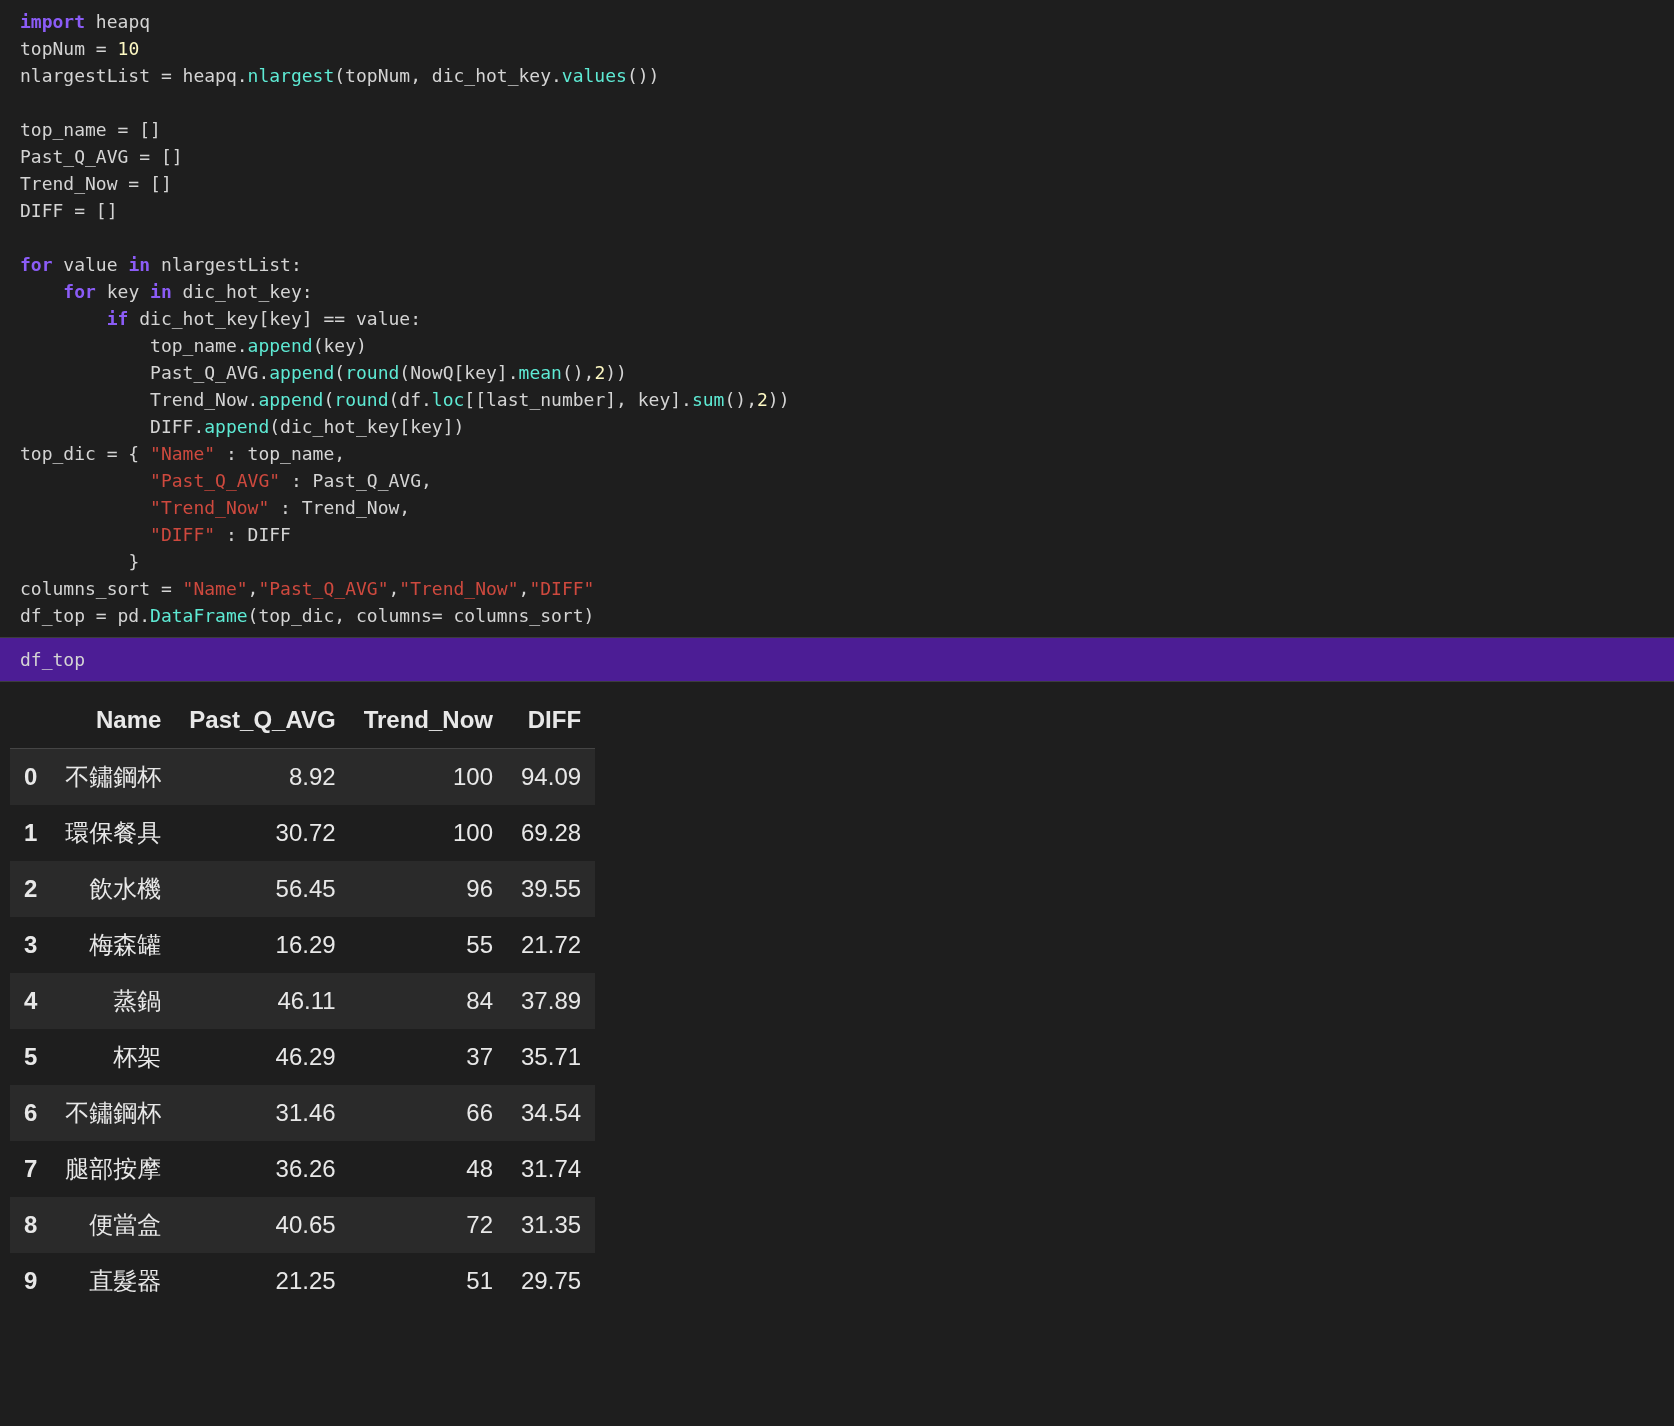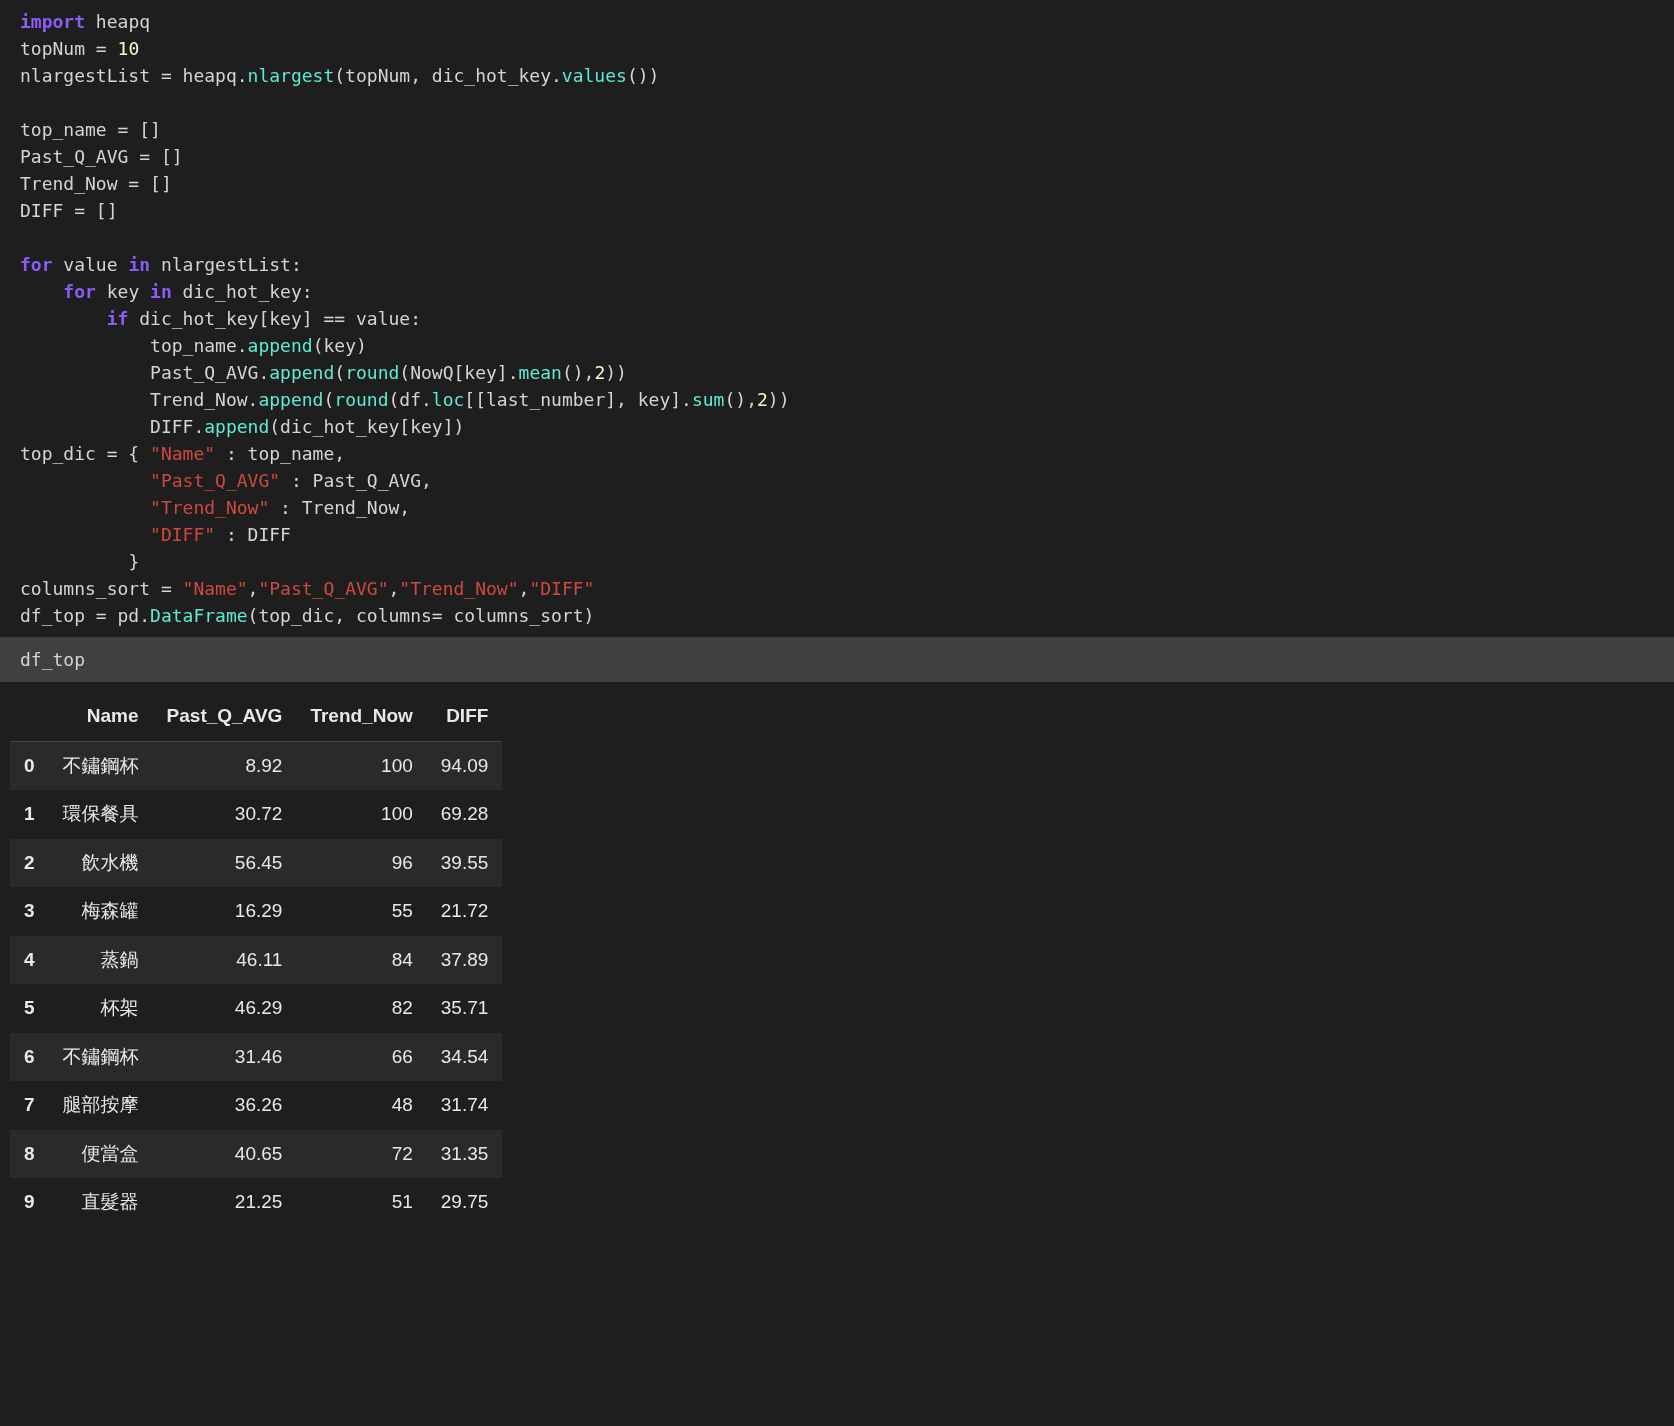--- a/index.html
+++ b/index.html
@@ -11,40 +11,40 @@
     line-height: 1.5;
     width: 1674px;
   }
   .code-cell {
     background: #1e1e1e;
     padding: 8px 20px;
     white-space: pre;
     font-family: inherit;
   }
   .code-input2 {
-    background: #404040;
+    background: #4c1d95;
     padding: 8px 20px;
     border-top: 1px solid #3c3c3c;
     border-bottom: 1px solid #3c3c3c;
     white-space: pre;
   }
   .tok-kw { color: #8b5cf6; font-weight: bold; }
   .tok-num { color: #fef9c3; }
   .tok-fn { color: #5eead4; }
   .tok-str { color: #ce493e; }
 
   .output {
     background: #1e1e1e;
     padding: 10px 20px 20px 10px;
   }
   table.df {
     border-collapse: collapse;
     color: #e8e8e8;
     font-family: -apple-system, "Helvetica Neue", Arial, sans-serif;
-    font-size: 19px;
+    font-size: 24px;
   }
   table.df th, table.df td {
     padding: 10px 14px;
     text-align: right;
     font-weight: normal;
   }
   table.df thead th {
     font-weight: bold;
     background: #1e1e1e;
     border-bottom: 1px solid #454545;
@@ -141,21 +141,21 @@
           <th>4</th>
           <td>蒸鍋</td>
           <td>46.11</td>
           <td>84</td>
           <td>37.89</td>
         </tr>
         <tr>
           <th>5</th>
           <td>杯架</td>
           <td>46.29</td>
-          <td>82</td>
+          <td>37</td>
           <td>35.71</td>
         </tr>
         <tr>
           <th>6</th>
           <td>不鏽鋼杯</td>
           <td>31.46</td>
           <td>66</td>
           <td>34.54</td>
         </tr>
         <tr>

